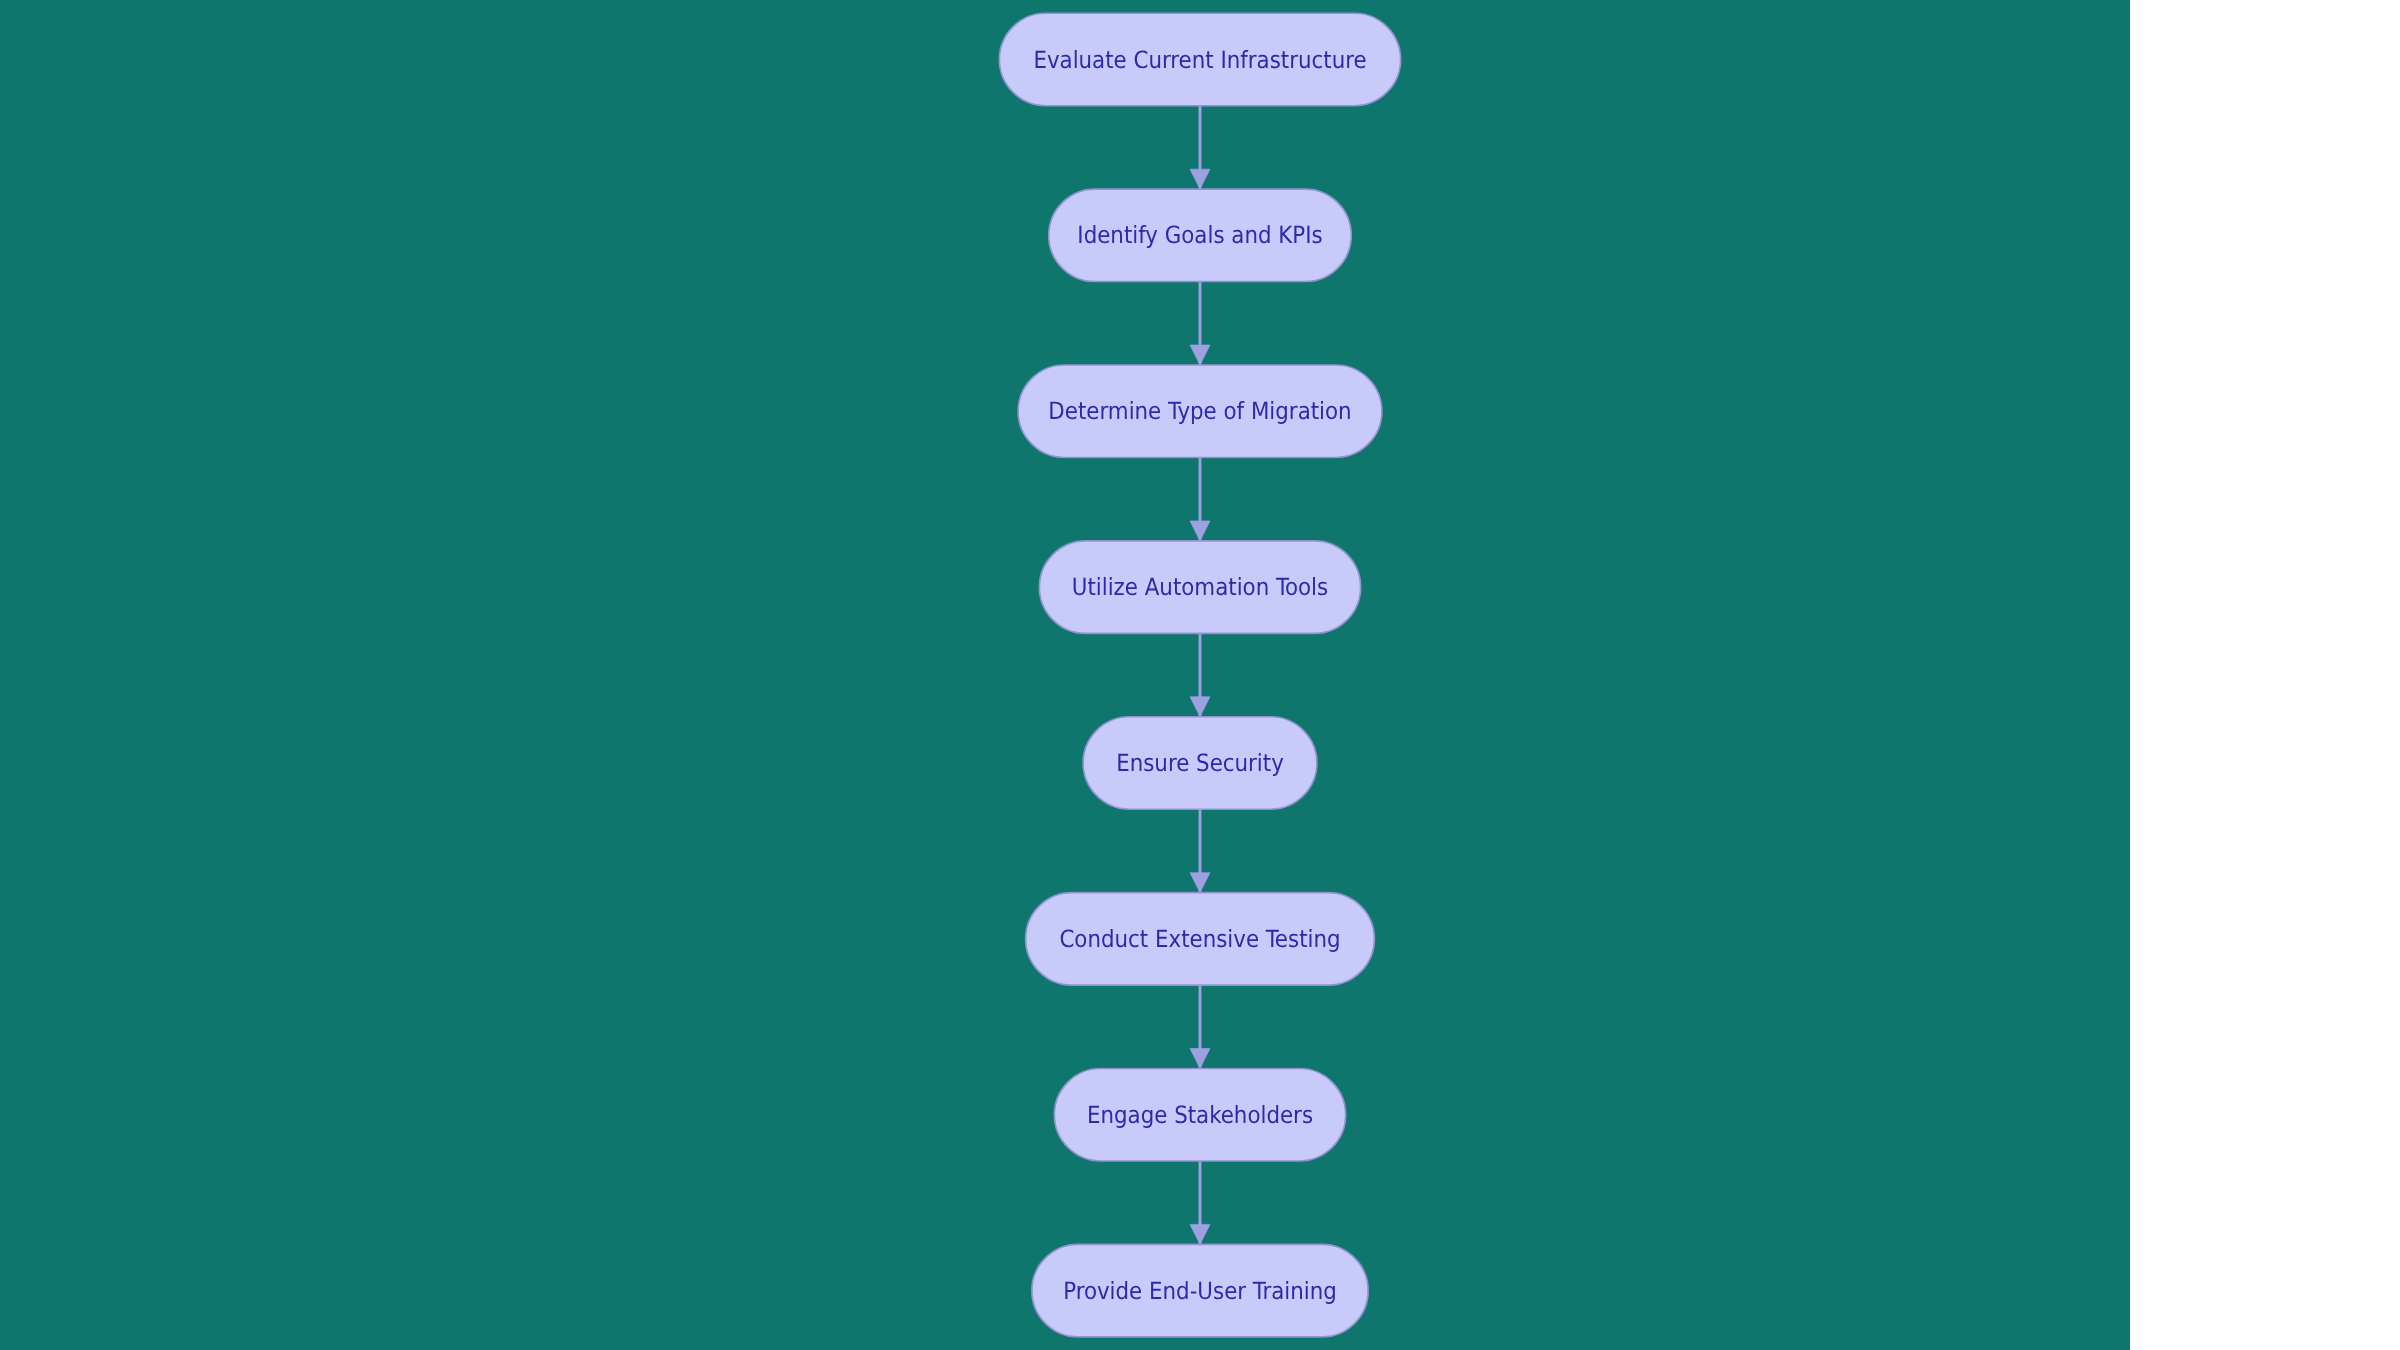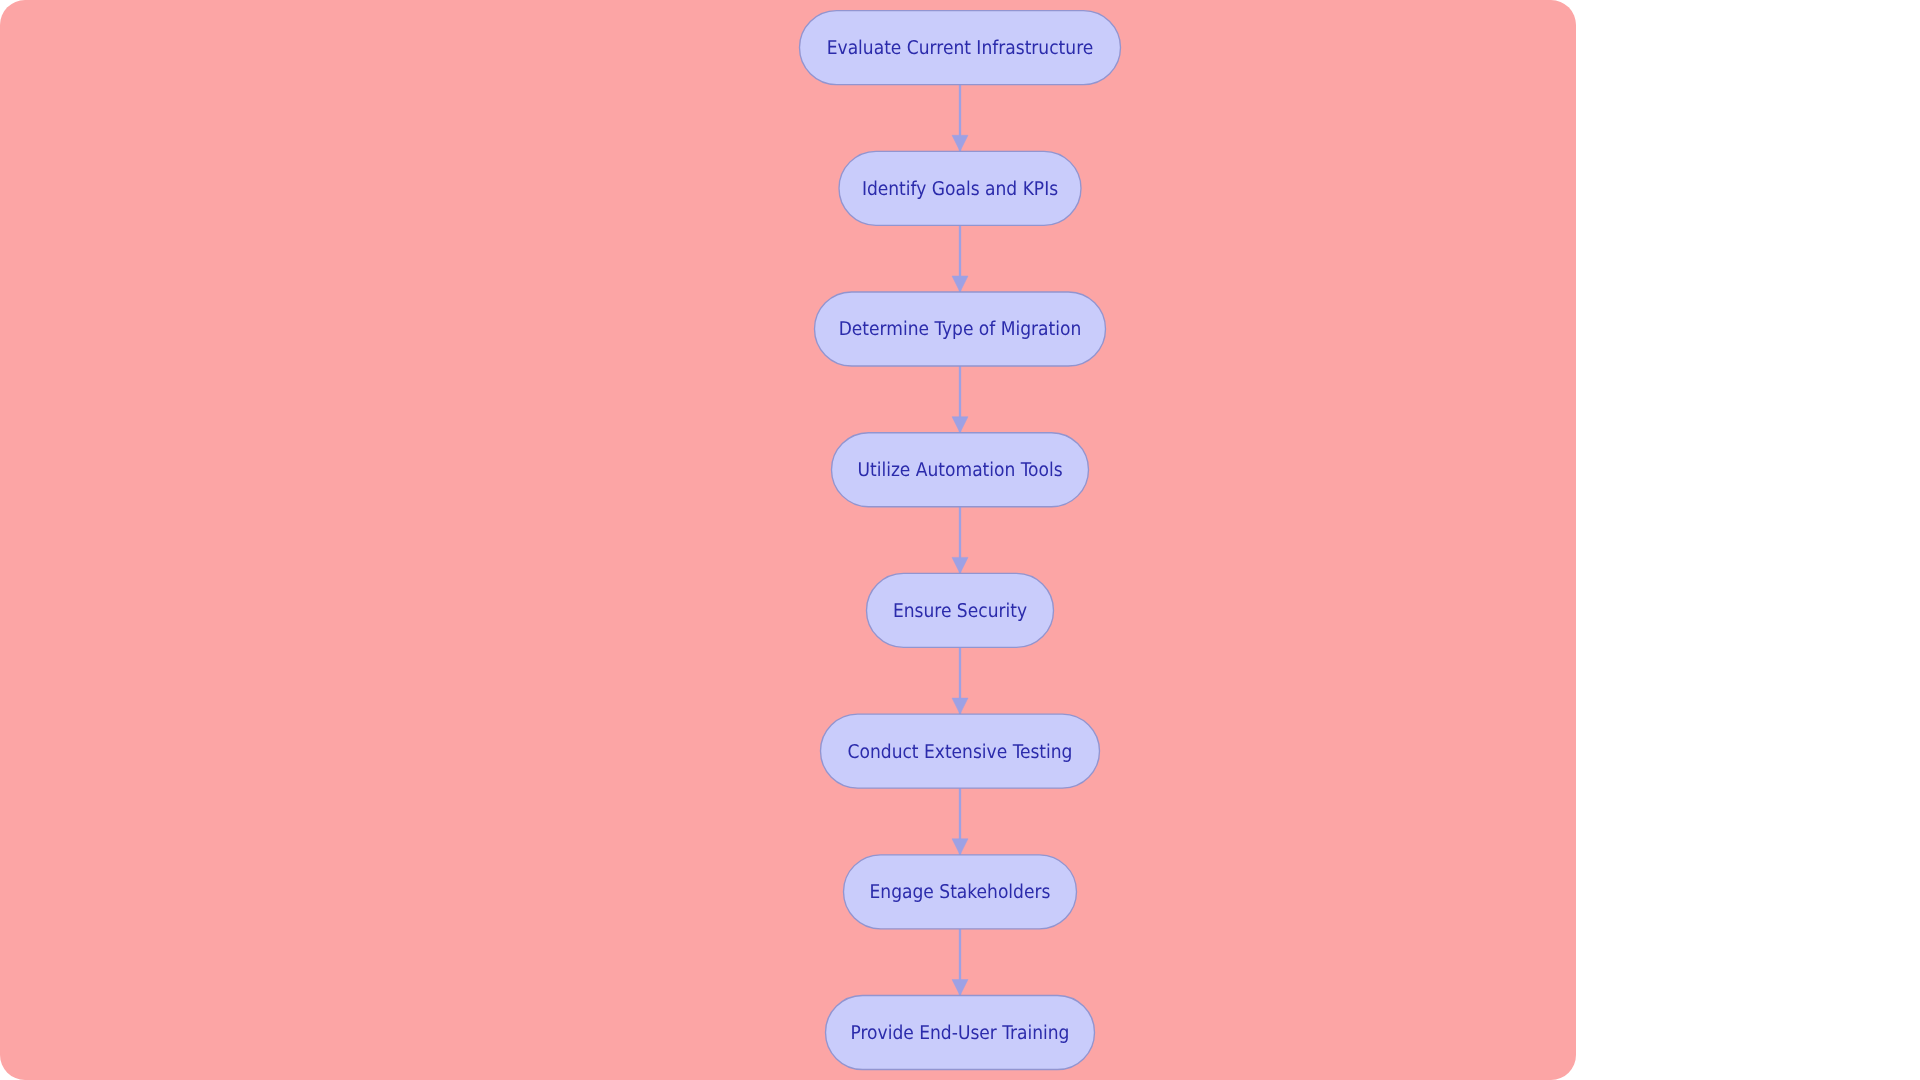--- a/index.html
+++ b/index.html
@@ -6,24 +6,23 @@
   html, body {
     margin: 0;
     padding: 0;
     width: 1920px;
     height: 1080px;
     background: #ffffff;
     overflow: hidden;
   }
   #flowchart-root {
     position: relative;
-    width: 1576px;
+    width: 1704px;
     height: 1080px;
-    background: #fca5a5;
-    border-radius: 25px;
+    background: #0f766e;
   }
   svg.flowchart-svg {
     display: block;
     width: 1920px;
     height: 1080px;
     shape-rendering: geometricPrecision;
   }
   .node-rect {
     fill: #c9ccfb;
     stroke: #9295d0;

